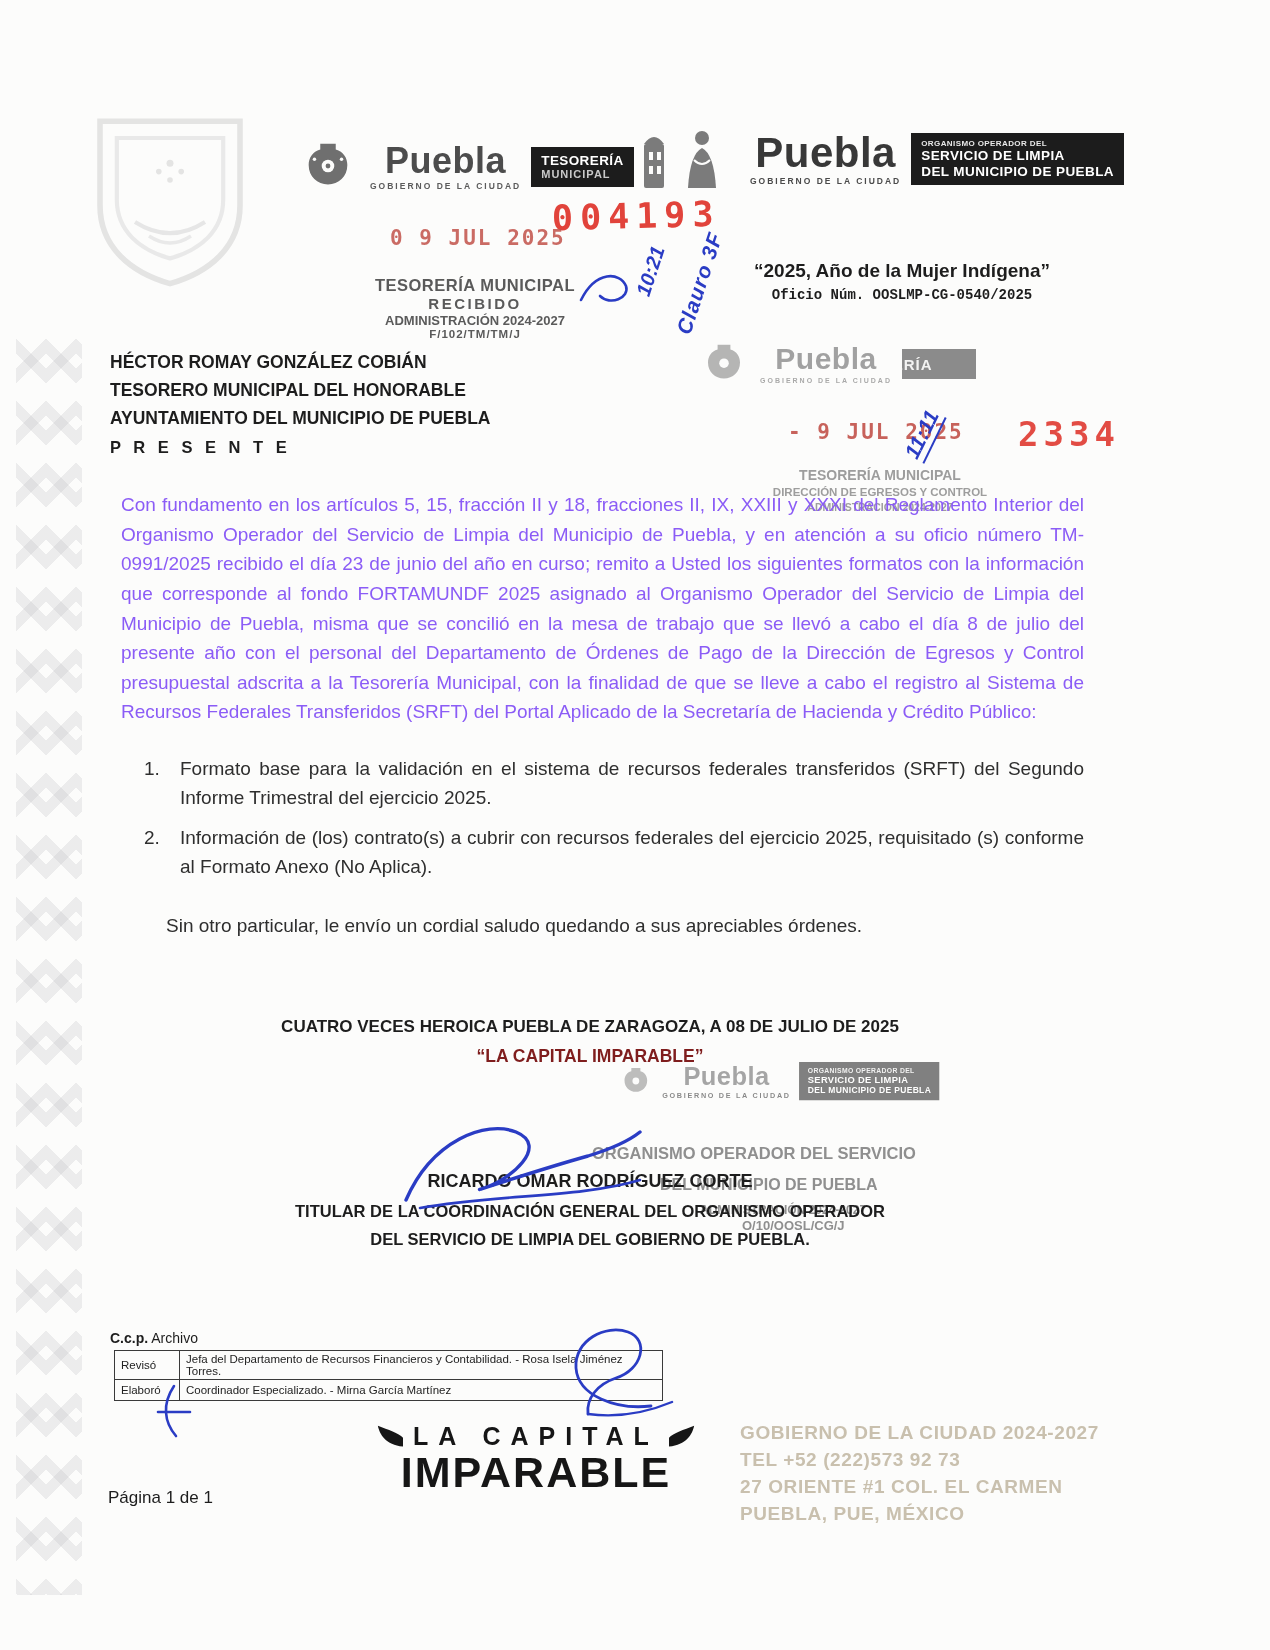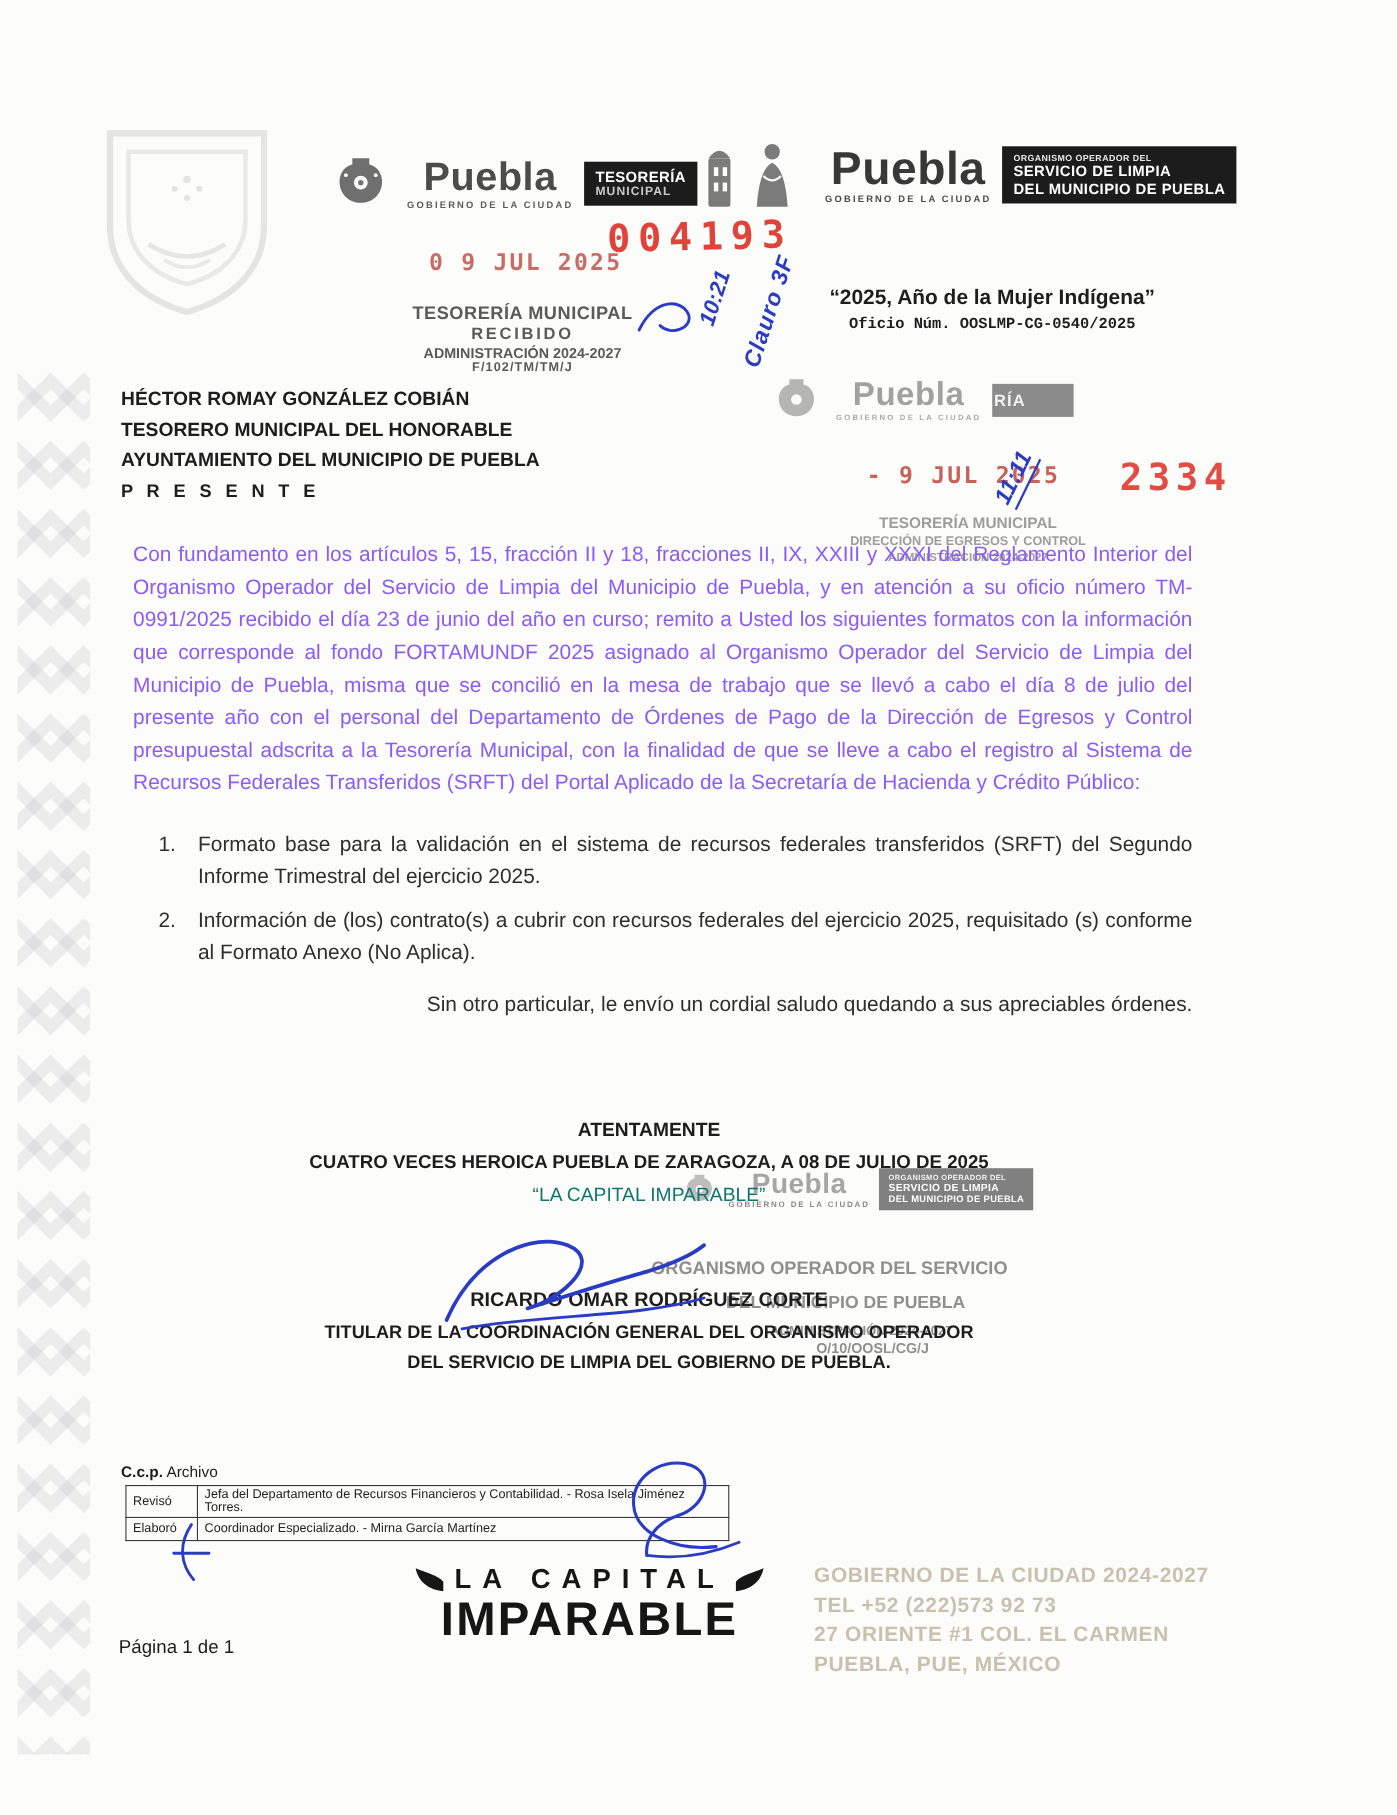--- a/index.html
+++ b/index.html
@@ -71,26 +71,26 @@
   .midlines{left:730px;top:466px;width:300px;text-align:center;color:#8d8d8d;z-index:1;line-height:1.35;opacity:.85;}
   .ml1{font-size:14px;font-weight:700;}
   .ml2{font-size:11.5px;font-weight:700;}
   .ml3{font-size:10.5px;font-weight:700;}
 
   .body-block{left:110px;top:490px;width:974px;z-index:3;}
   .para{font-size:19px;line-height:1.56;text-align:justify;color:#8b5cf6;margin:0 0 28px 11px;}
   .list{margin:0 0 0 34px;}
   .list-item{position:relative;padding-left:36px;font-size:19px;line-height:1.5;color:#2e2e2e;text-align:justify;margin-bottom:12px;}
   .list-num{position:absolute;left:0;top:0;}
-  .closing{font-size:19px;color:#2e2e2e;margin-top:22px;text-indent:56px;text-align:right;}
+  .closing{font-size:19px;color:#2e2e2e;margin-top:34px;text-indent:56px;}
 
   .atentamente{left:150px;top:1012px;width:880px;text-align:center;z-index:3;line-height:1.72;}
   .at1{font-size:17.5px;font-weight:800;color:#1d1d1d;}
   .at2{font-size:17px;font-weight:800;color:#1d1d1d;}
-  .at3{font-size:17.5px;font-weight:400;color:#0f766e;}
+  .at3{font-size:17.5px;font-weight:700;color:#7f1d1d;}
 
   .atstamp{left:618px;top:1062px;opacity:.55;z-index:1;transform:scale(.85);transform-origin:left top;}
   .atstamp .brand{font-size:30px;color:#5f5f5f;}
 
   .sig-gray{color:#8f8f8f;z-index:1;font-weight:700;}
   .sg1{left:592px;top:1144px;font-size:16.5px;}
   .sg2{left:660px;top:1176px;font-size:16px;}
   .sg3{left:700px;top:1203px;font-size:12px;}
   .sg4{left:742px;top:1218px;font-size:13px;}
 
@@ -233,21 +233,20 @@
       </div>
       <div class="list-item">
         <span class="list-num">2.</span>
         <span>Información de (los) contrato(s) a cubrir con recursos federales del ejercicio 2025, requisitado (s) conforme al Formato Anexo (No Aplica).</span>
       </div>
     </div>
     <p class="closing">Sin otro particular, le envío un cordial saludo quedando a sus apreciables órdenes.</p>
   </div>
 
   <div class="abs atentamente">
-    <div class="at1">ATENTAMENTE</div>
     <div class="at2">CUATRO VECES HEROICA PUEBLA DE ZARAGOZA, A 08 DE JULIO DE 2025</div>
     <div class="at3">“LA CAPITAL IMPARABLE”</div>
   </div>
 
   <div class="abs gov-stamp atstamp">
     <svg width="42" height="40" viewBox="0 0 60 60">
       <path d="M22,6 h16 v6 c8,2 12,9 12,16 c0,12 -9,20 -20,20 c-11,0 -20,-8 -20,-20 c0,-7 4,-14 12,-16 z" fill="#8a8a8a"></path>
       <circle cx="30" cy="29" r="6" fill="#fcfcfb"></circle>
     </svg>
     <div class="brand-col">

